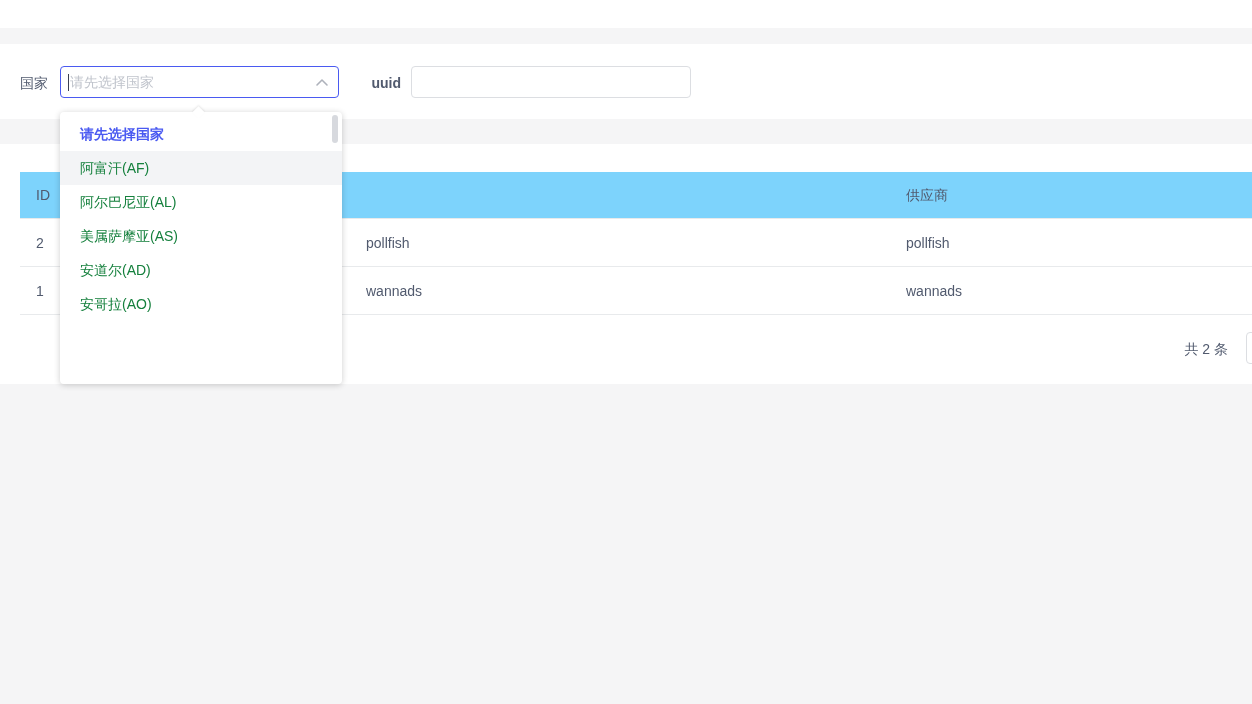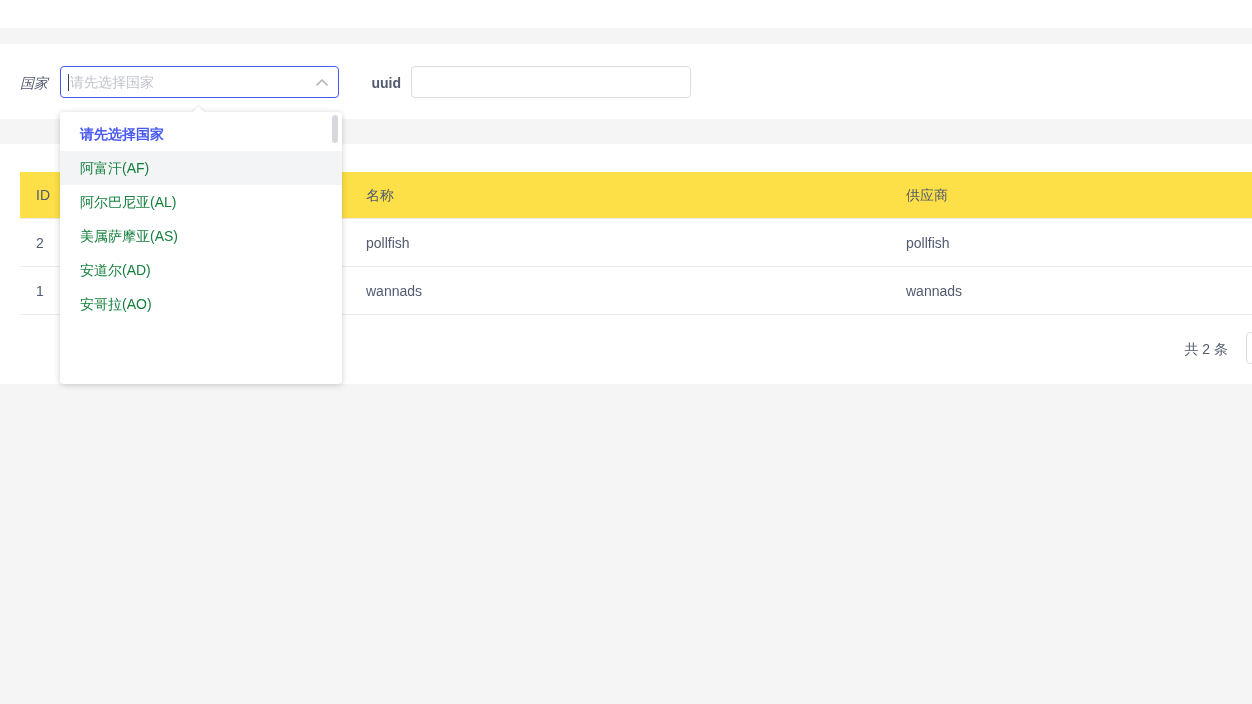--- a/index.html
+++ b/index.html
@@ -12,21 +12,21 @@
     color: #515a6e;
   }
 
   
   .topbar      { position: absolute; left: 0; top: 0;   width: 1252px; height: 28px; background: #fff; }
   .filter-card { position: absolute; left: 0; top: 44px; width: 1252px; height: 75px; background: #fff; }
   .table-card  { position: absolute; left: 0; top: 144px; width: 1252px; height: 240px; background: #fff; }
 
   
   .flabel { position: absolute; top: 75px; height: 16px; line-height: 16px; color: #515a6e; }
-  .flabel.country { left: 20px; width: 30px; font-style: italic; }
+  .flabel.country { left: 20px; width: 30px; }
   .flabel.uuid    { left: 370px; width: 31px; text-align: right; font-weight: bold; }
 
   .select {
     position: absolute; left: 60px; top: 66px; width: 279px; height: 32px;
     background: #fff; border: 1px solid #4a5af1; border-radius: 4px;
     cursor: pointer;
   }
   .select .text-caret {
     position: absolute; left: 7px; top: 7px; width: 1px; height: 17px; background: #3a3f51;
   }
@@ -64,21 +64,21 @@
   .dd-item.selected { color: #4a5af1; font-weight: bold; }
   .dd-item.hover    { background: #f3f4f6; }
   .dd-scroll-thumb {
     position: absolute; right: 4px; top: 3px; width: 6px; height: 28px;
     background: #d7d9de; border-radius: 3px;
   }
 
   
   .tbl { position: absolute; left: 20px; top: 172px; width: 1232px; }
   .tbl-header {
-    position: relative; height: 47px; background: #fde047;
+    position: relative; height: 47px; background: #7dd3fc;
     border-bottom: 1px solid #e8eaec;
   }
   .tbl-row {
     position: relative; height: 48px; background: #fff;
     border-bottom: 1px solid #e8eaec;
   }
   .cell { position: absolute; top: 0; line-height: 47px; white-space: nowrap; color: #515a6e; }
   .tbl-row .cell { line-height: 48px; }
   .cell.c-id   { left: 16px;  width: 300px; }
   .cell.c-name { left: 346px; width: 520px; }
@@ -111,21 +111,20 @@
 </div>
 
 <span class="flabel uuid">uuid</span>
 <input class="text-input" type="text" value="" style="">
 
 <div class="table-card"></div>
 
 <div class="tbl">
   <div class="tbl-header">
     <span class="cell c-id">ID</span>
-    <span class="cell c-name">名称</span>
     <span class="cell c-sup">供应商</span>
   </div>
   <div class="tbl-row">
     <span class="cell c-id">2</span>
     <span class="cell c-name">pollfish</span>
     <span class="cell c-sup">pollfish</span>
   </div>
   <div class="tbl-row">
     <span class="cell c-id">1</span>
     <span class="cell c-name">wannads</span>

